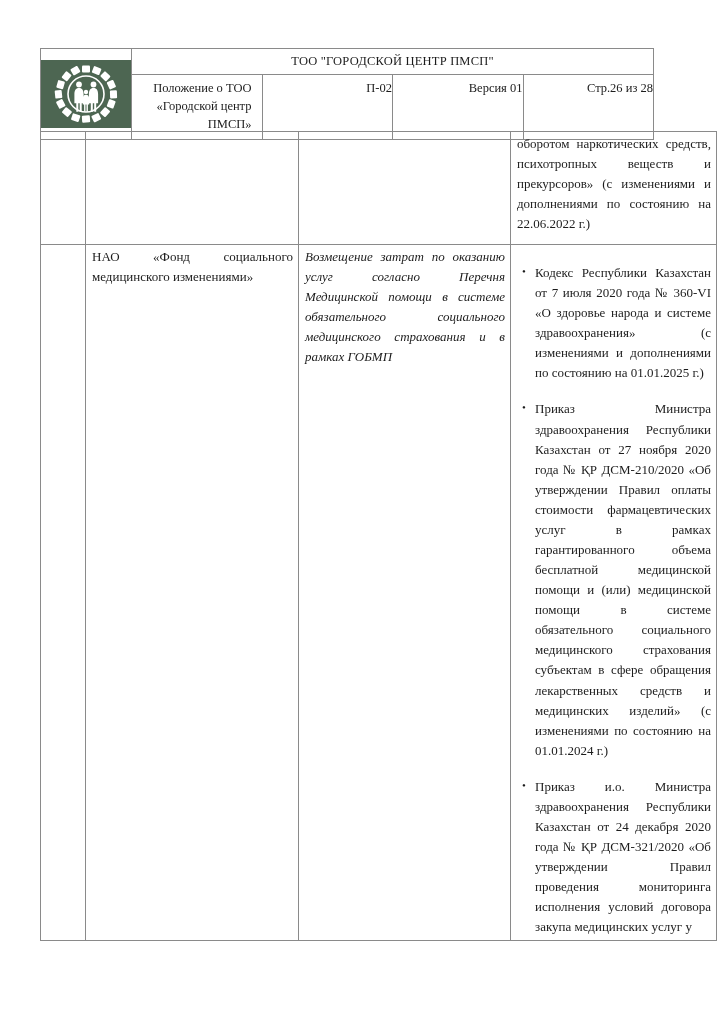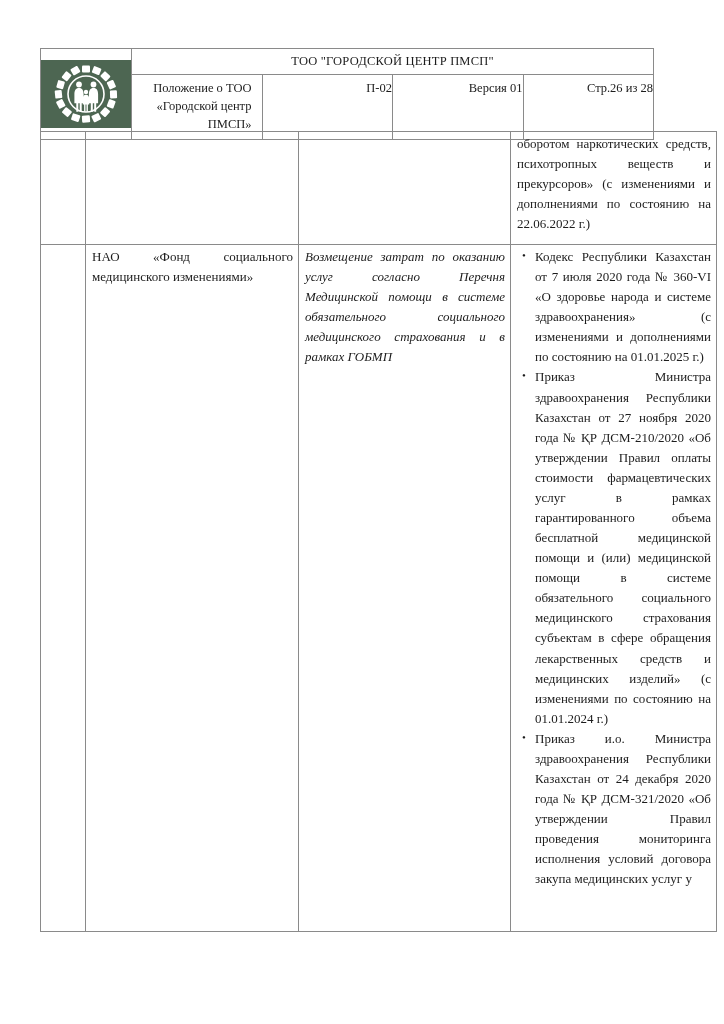--- a/index.html
+++ b/index.html
@@ -94,21 +94,21 @@
   .just { text-align: justify; text-align-last: left; }
 
   
   ul.docs {
     margin: 0;
     padding: 0 0 0 18px;
     list-style: none;
   }
   ul.docs > li {
     position: relative;
-    margin: 0 0 0 0;
+    margin: 16px 0 0 0;
     text-align: justify;
     text-align-last: left;
   }
   ul.docs > li::before {
     content: "\2022";
     position: absolute;
     left: -13px;
     top: 0;
     font-size: 11px;
     line-height: 1.545;

